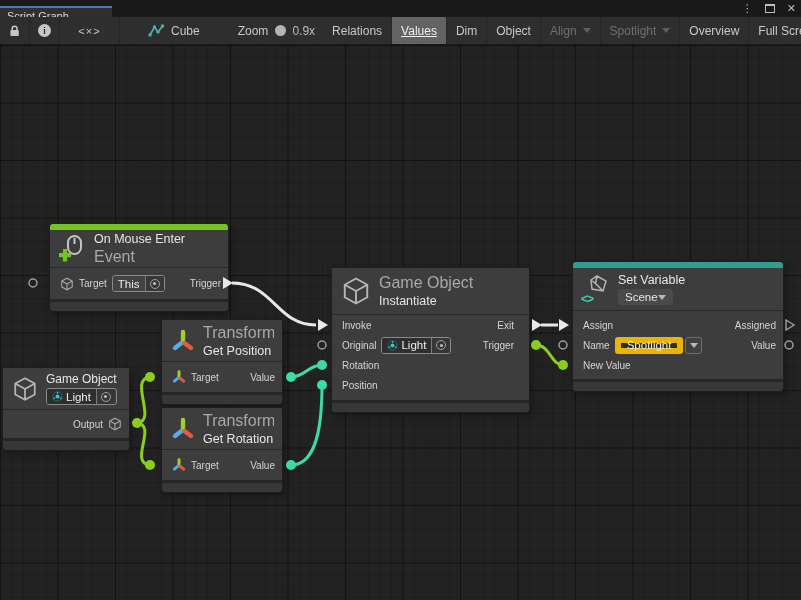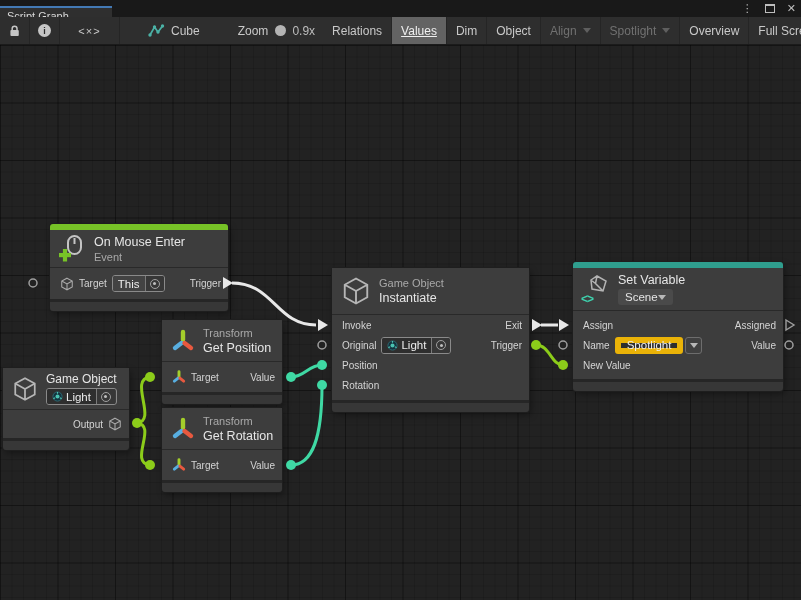--- a/index.html
+++ b/index.html
@@ -50,21 +50,21 @@
       linear-gradient(90deg, rgba(0,0,0,0.13) 1px, transparent 1px);
     background-size: 57.5px 57.5px, 57.5px 57.5px, 11.5px 11.5px, 11.5px 11.5px; }
 
   
   .node { position:absolute; z-index:3; box-shadow:0 0 0 1px #1e1e1e, 2px 3px 7px rgba(0,0,0,0.38);
           border-radius:3px; background:transparent; }
   .accentbar { height:6px; border-radius:3px 3px 0 0; }
   .nheader { background:#3d3d3d; display:flex; align-items:center; gap:8px; padding:0 8px 0 9px; }
   .nheader .hcol { display:flex; flex-direction:column; justify-content:center; gap:2px; min-width:0; }
   .ntitle { color:#e6e6e6; font-size:12.5px; white-space:nowrap; overflow:hidden; }
-  .nsub { color:#a9a9a9; font-size:11px; white-space:nowrap; overflow:hidden; }
+  .nsub { color:#a9a9a9; font-size:16px; white-space:nowrap; overflow:hidden; }
   .ndivider { height:1px; background:#292929; }
   .nbody { background:#3d3d3d; }
   .nrow { display:flex; align-items:center; height:20px; padding:0 7px 0 10px; gap:5px; }
   .plabel { color:#d4d4d4; font-size:10px; white-space:nowrap; overflow:hidden; }
   .spacer { flex:1 1 auto; min-width:4px; }
   .footgap { height:3px; background:#262626; }
   .nfooter { height:9px; background:#373737; border-radius:0 0 3px 3px; }
 
   
   .chip { display:inline-flex; align-items:stretch; border:1px solid #8a8a8a; border-radius:3px;
@@ -336,21 +336,21 @@
         <svg width="30" height="30" viewBox="0 0 24 24">
             <path d="M12 2 L21 7 V17 L12 22 L3 17 V7 Z M3 7 L12 12 L21 7 M12 12 V22" fill="none" stroke="#b6b6b6" stroke-width="1.5"></path>
           </svg>
       </span>
       <span class="hcol">
         <span class="nsub">Game Object</span>
         <span class="ntitle">Instantiate</span>
       </span>
     </div>
     <div class="ndivider"></div>
-    <div class="nbody" style="padding:0 0 5px 0;">
+    <div class="nbody" style="padding:0 8px 5px 0;">
       <div class="nrow">
         <span class="plabel">Invoke</span>
         <span class="spacer"></span>
         <span class="plabel">Exit</span>
       </div>
       <div class="nrow">
         <span class="plabel">Original</span>
         <span class="chip dark">
           <span class="chip-text">
             <svg width="11" height="11" viewBox="0 0 12 12">
@@ -361,24 +361,24 @@
             <span>Light</span>
           </span>
           <span class="chip-picker">
               <span class="picker-dot"></span>
             </span>
         </span>
         <span class="spacer"></span>
         <span class="plabel">Trigger</span>
       </div>
       <div class="nrow">
+        <span class="plabel">Rotation</span>
+      </div>
+      <div class="nrow">
         <span class="plabel">Position</span>
-      </div>
-      <div class="nrow">
-        <span class="plabel">Rotation</span>
       </div>
     </div>
     <div class="footgap"></div>
     <div class="nfooter"></div>
   </div>
 
   <div class="node n-sv">
     <div class="accentbar" style="background:#2f9e8e"></div>
     <div class="nheader">
       <span class="icon-wrap uvs-icon-stack">

